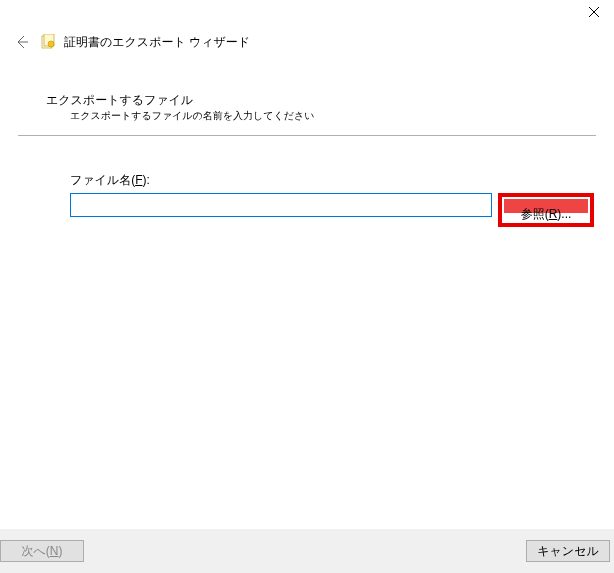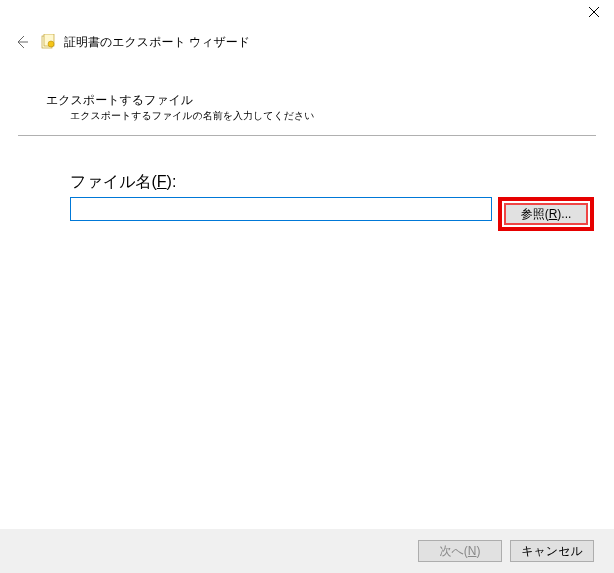--- a/index.html
+++ b/index.html
@@ -68,21 +68,21 @@
       border: none;
       border-top: 1px solid #b0b0b0;
       margin-left: -28px;
       margin-right: -2px;
     }
     .field-area {
       margin-top: 36px;
       margin-left: 24px;
     }
     .field-label {
-      font-size: 16px;
+      font-size: 12px;
       margin-bottom: 4px;
     }
     .field-label .ul { text-decoration: underline; }
     .file-row {
       display: flex;
       align-items: stretch;
       gap: 6px;
     }
     .file-input {
       flex: 1;
@@ -94,38 +94,38 @@
       font-size: 12px;
       outline: none;
     }
     .browse-wrap {
       border: 4px solid #e60000;
       padding: 2px;
       display: inline-block;
     }
     .browse-btn {
       width: 84px;
-      height: 22px;
+      height: 14px;
       background: #e1e1e1;
-      border: 2px solid #ef4444;
+      border: 7px solid #ef4444;
       font-family: inherit;
       font-size: 12px;
       cursor: pointer;
     }
     .browse-btn .ul { text-decoration: underline; }
     .footer {
       position: absolute;
       bottom: 0;
       left: 0; right: 0;
       height: 44px;
       background: #f0f0f0;
       display: flex;
       align-items: center;
-      justify-content: flex-end;
-      padding-right: 20px;
+      justify-content: space-between;
+      padding-right: 4px;
       gap: 8px;
     }
     .footer-btn {
       width: 84px;
       height: 22px;
       background: #e1e1e1;
       border: 1px solid #adadad;
       font-family: inherit;
       font-size: 12px;
       cursor: pointer;

